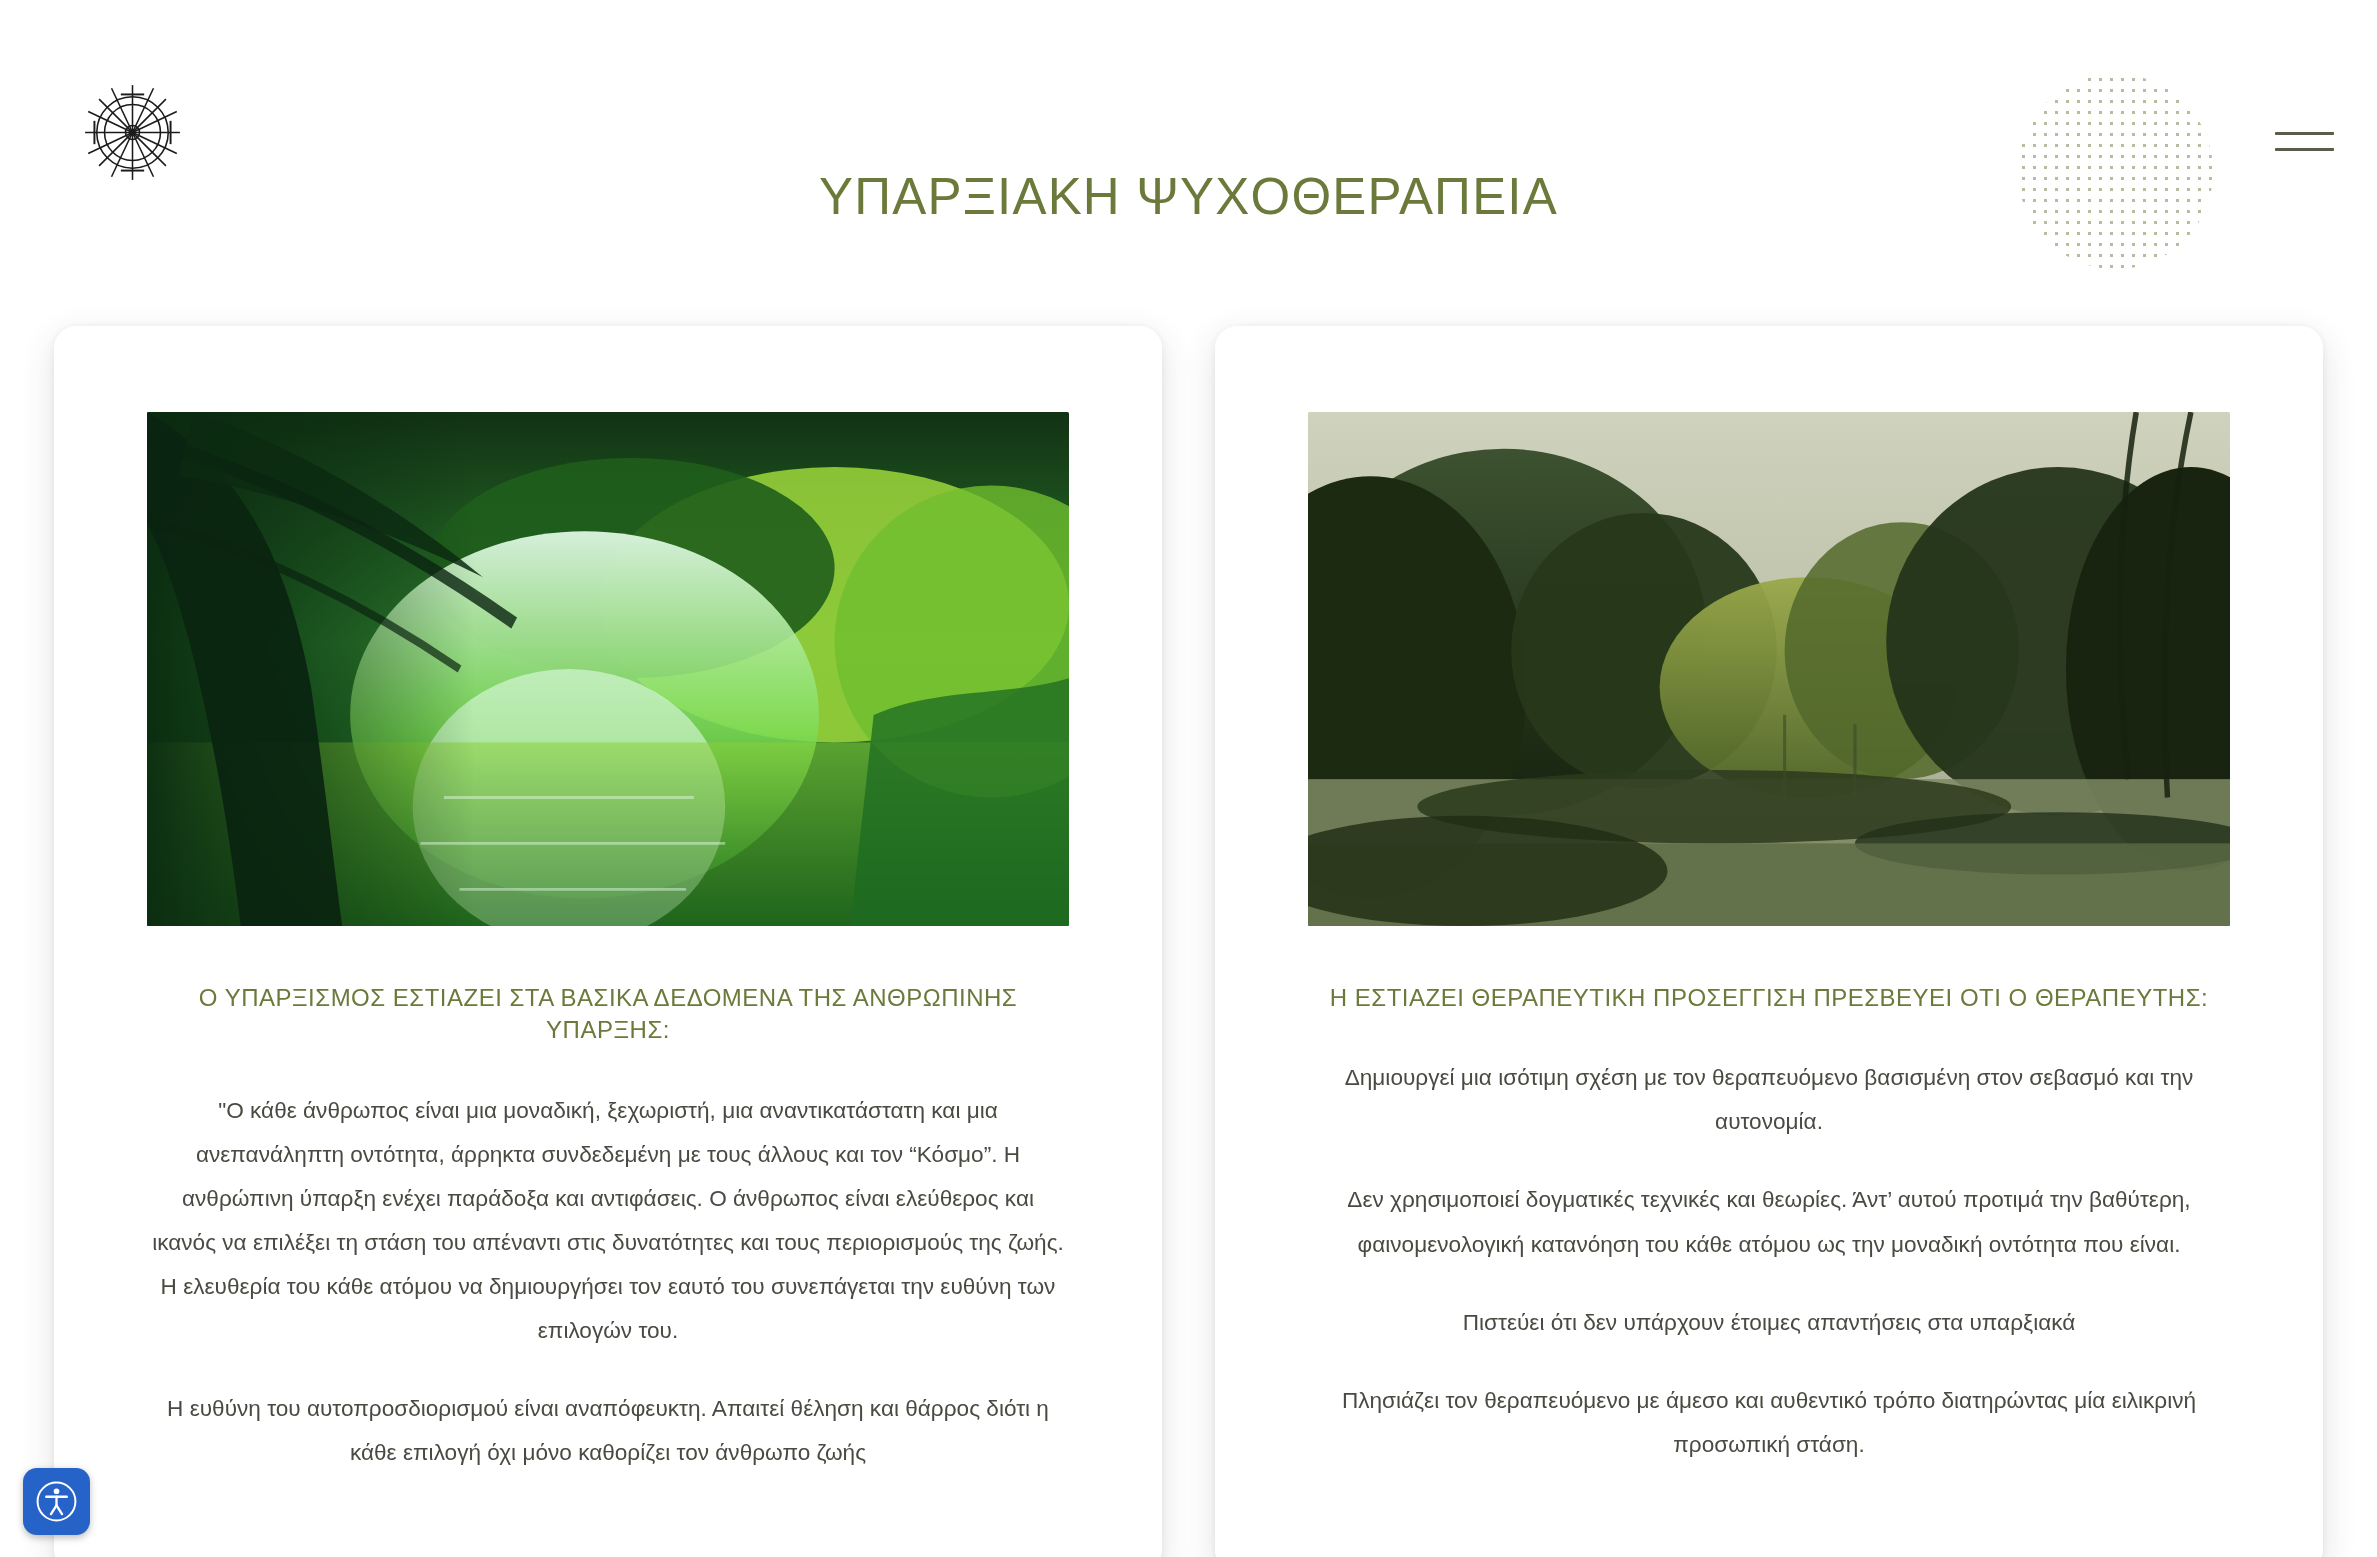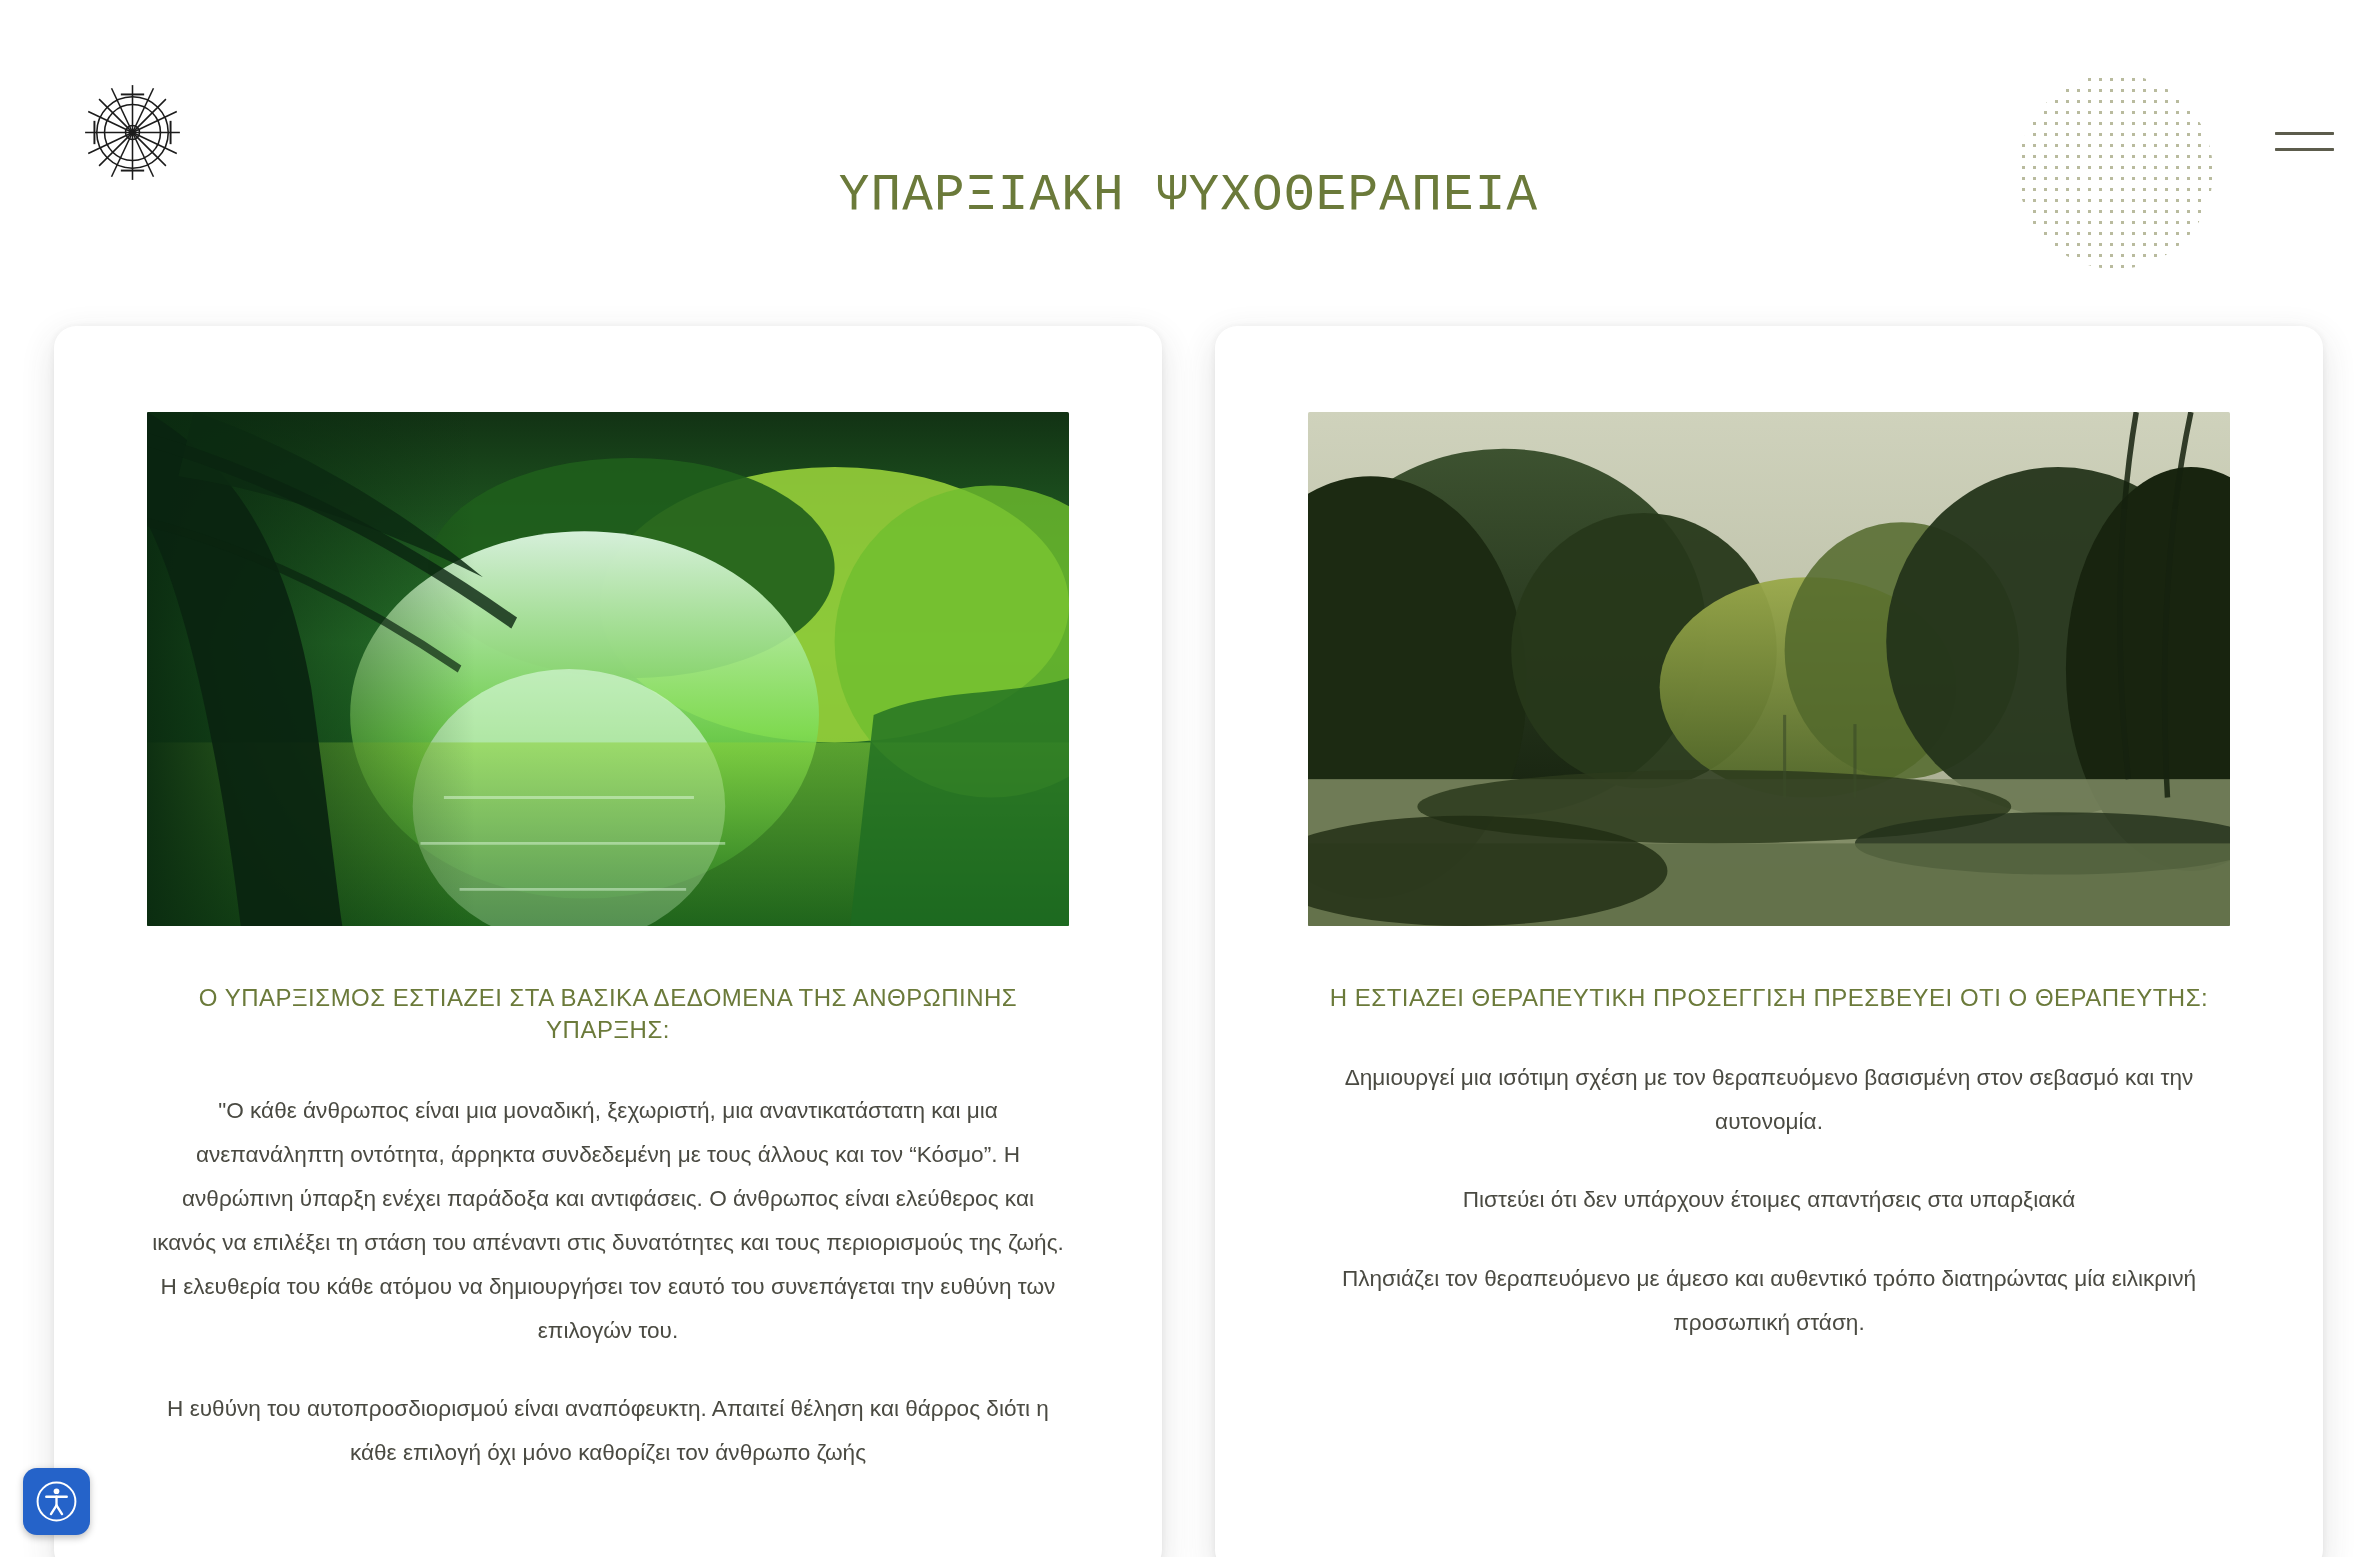--- a/index.html
+++ b/index.html
@@ -40,21 +40,21 @@
   .site-title {
     position: absolute;
     top: 167px;
     left: 0;
     width: 2377px;
     text-align: center;
     font-size: 51px;
     letter-spacing: 1.2px;
     color: #6b7a3a;
     font-weight: 400;
-    font-family: Liberation Mono, monospace;
+    font-family: Liberation Sans, sans-serif;
   }
 
   .dots-circle {
     position: absolute;
     top: 74px;
     right: 164px;
     width: 195px;
     height: 195px;
     border-radius: 50%;
     background-image: radial-gradient(#b9bb9e 1.9px, transparent 2px);
@@ -280,20 +280,21 @@
           </g>
           <g stroke="#3a4a28" stroke-width="4" opacity="0.6">
             <line x1="610" y1="330" x2="610" y2="420"></line>
             <line x1="700" y1="340" x2="700" y2="420"></line>
           </g>
         </svg>
       </div>
       <div class="card-title">Η ΕΣΤΙΑΖΕΙ ΘΕΡΑΠΕΥΤΙΚΗ ΠΡΟΣΕΓΓΙΣΗ ΠΡΕΣΒΕΥΕΙ ΟΤΙ Ο ΘΕΡΑΠΕΥΤΗΣ:</div>
       <div class="card-body">
         <p>Δημιουργεί μια ισότιμη σχέση με τον θεραπευόμενο βασισμένη στον σεβασμό και την αυτονομία.</p>
+        <p>Δεν χρησιμοποιεί δογματικές τεχνικές και θεωρίες. Άντ’ αυτού προτιμά την βαθύτερη, φαινομενολογική κατανόηση του κάθε ατόμου ως την μοναδική οντότητα που είναι.</p>
         <p>Πιστεύει ότι δεν υπάρχουν έτοιμες απαντήσεις στα υπαρξιακά</p>
         <p>Πλησιάζει τον θεραπευόμενο με άμεσο και αυθεντικό τρόπο διατηρώντας μία ειλικρινή προσωπική στάση.</p>
       </div>
     </div>
 
   </div>
 
   <div class="a11y-btn">
     <svg width="41" height="41" viewBox="0 0 52 52" aria-hidden="true">
       <circle cx="26" cy="26" r="24" fill="none" stroke="#ffffff" stroke-width="2.5"></circle>

